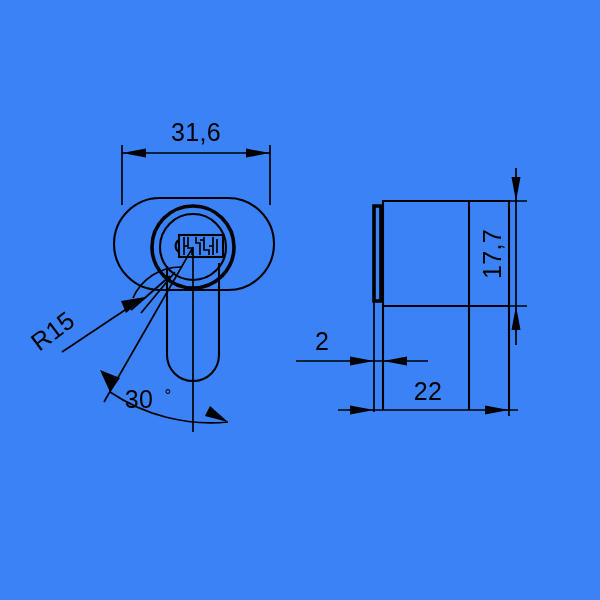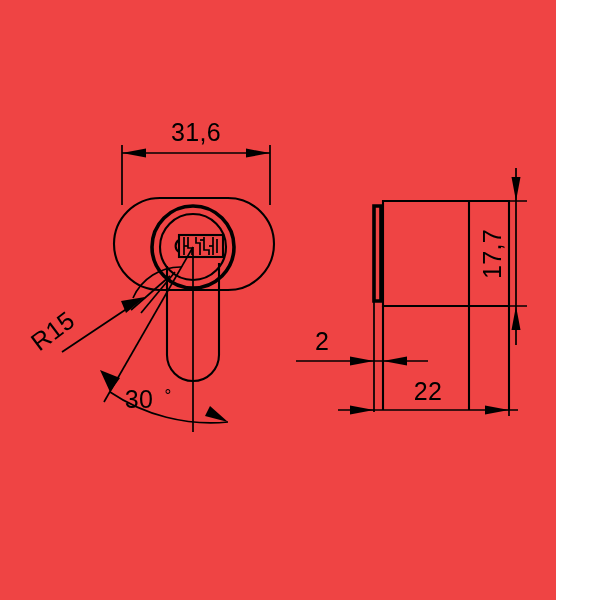--- a/index.html
+++ b/index.html
@@ -8,23 +8,23 @@
     background: #ffffff;
   }
   body {
     width: 600px;
     height: 600px;
     font-family: "Liberation Sans", sans-serif;
     overflow: hidden;
   }
   #drawing-root {
     position: relative;
-    width: 556px;
+    width: 600px;
     height: 600px;
-    background: #ef4444;
+    background: #3b82f6;
   }
   svg#cad {
     display: block;
     width: 600px;
     height: 600px;
   }
   .ln {
     stroke: #000000;
     fill: none;
     stroke-linecap: butt;

